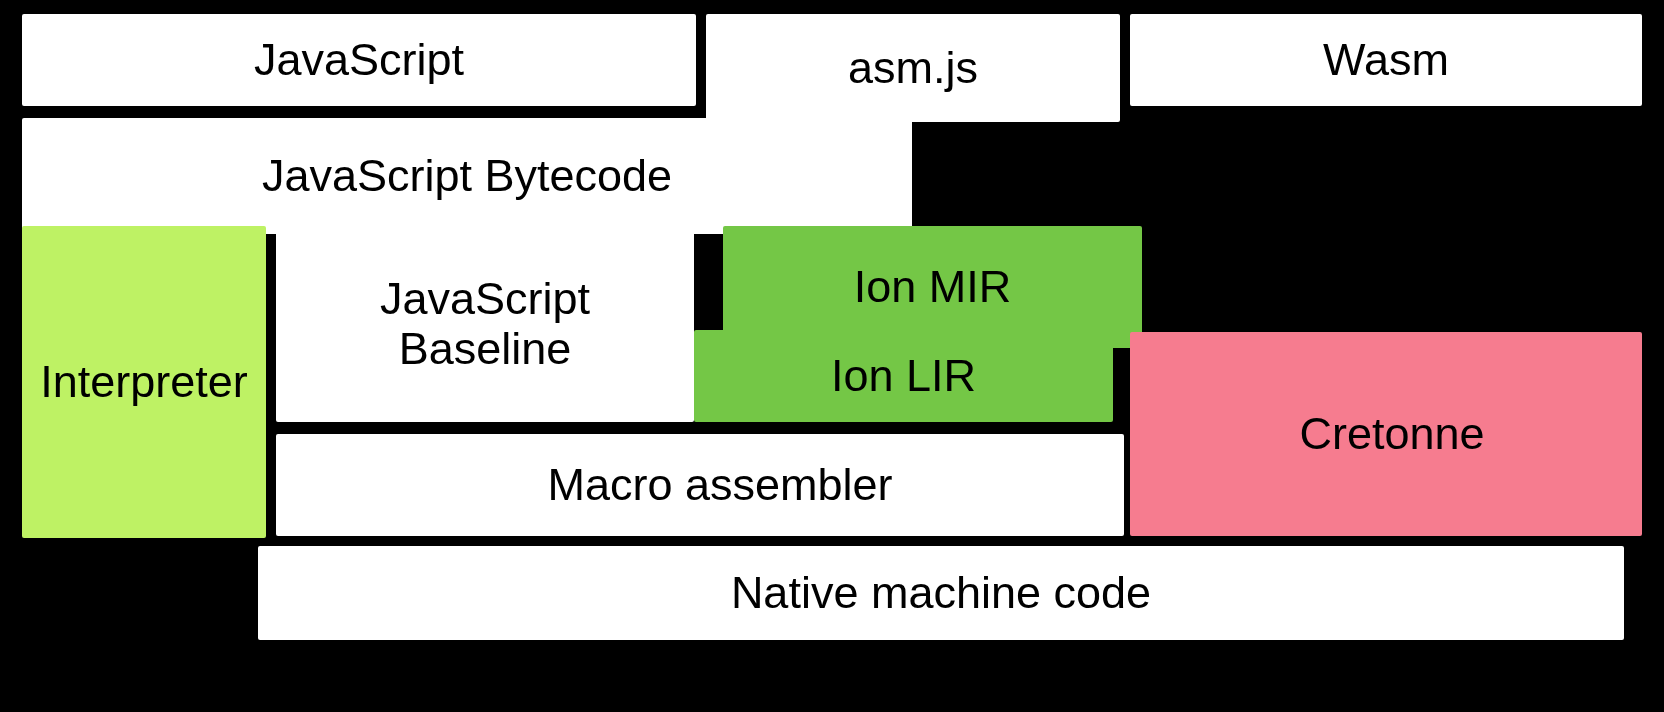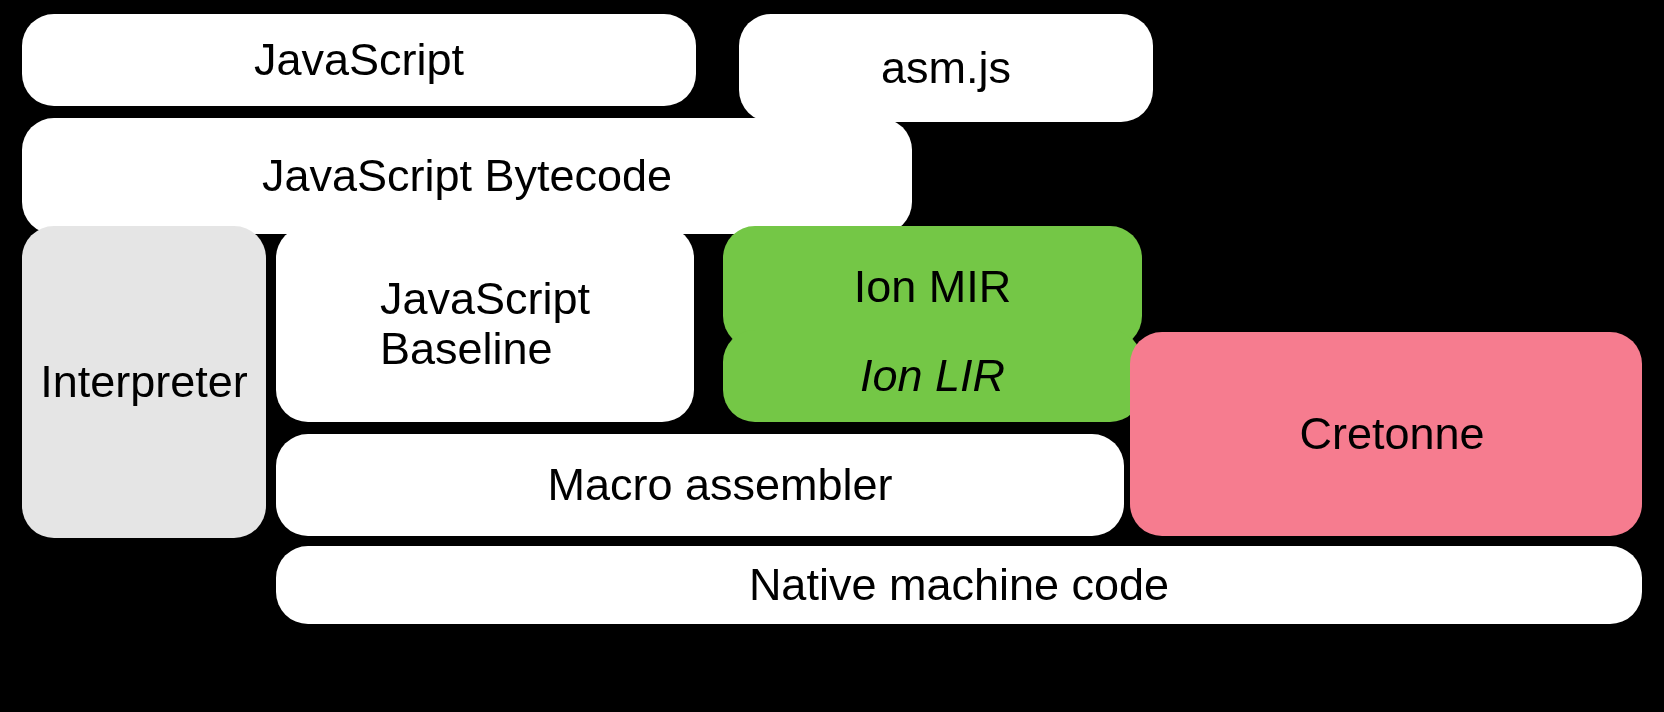--- a/index.html
+++ b/index.html
@@ -14,44 +14,45 @@
     background: #000000;
     overflow: hidden;
     font-family: "Liberation Sans", sans-serif;
   }
   .node {
     position: absolute;
     box-sizing: border-box;
     display: flex;
     align-items: center;
     justify-content: center;
-    text-align: left;
-    border-radius: 32px;
+    text-align: center;
+    border-radius: 2px;
     color: #000000;
     font-size: 45px;
     font-weight: 400;
     line-height: 1.12;
     letter-spacing: 0px;
     white-space: pre-line;
     -webkit-font-smoothing: antialiased;
   }
   .fill-white  { background: #FFFFFF; }
-  .fill-gray   { background: #e5e5e5; }
+  .fill-gray   { background: #bef264; }
   .fill-green  { background: #74C746; margin-left: 18px; }
   .fill-pink   { background: #F67C8F; }
 </style>
 </head>
 <body>
 
 <div id="stage">
 
 <div class="node fill-white" style="left: 22px; top: 14px; width: 674px; height: 92px;">JavaScript</div>
-    <div class="node fill-white" style="left: 739px; top: 14px; width: 414px; height: 108px;">asm.js</div>
+    <div class="node fill-white" style="left: 706px; top: 14px; width: 414px; height: 108px;">asm.js</div>
+    <div class="node fill-white" style="left: 1130px; top: 14px; width: 512px; height: 92px;">Wasm</div>
     <div class="node fill-white" style="left: 22px; top: 118px; width: 890px; height: 116px;">JavaScript Bytecode</div>
     <div class="node fill-gray" style="left: 22px; top: 226px; width: 244px; height: 312px;">Interpreter</div>
     <div class="node fill-white" style="left: 276px; top: 226px; width: 418px; height: 196px;">JavaScript
 Baseline</div>
     <div class="node fill-green" style="left: 705px; top: 226px; width: 419px; height: 122px;">Ion MIR</div>
-    <div class="node fill-green" style="left: 705px; top: 330px; width: 419px; height: 92px; font-style: italic;">Ion LIR</div>
+    <div class="node fill-green" style="left: 676px; top: 330px; width: 419px; height: 92px;">Ion LIR</div>
     <div class="node fill-pink" style="left: 1130px; top: 332px; width: 512px; height: 204px; padding-left: 12px;">Cretonne</div>
     <div class="node fill-white" style="left: 276px; top: 434px; width: 848px; height: 102px; padding-left: 40px;">Macro assembler</div>
-    <div class="node fill-white" style="left: 276px; top: 546px; width: 1366px; height: 78px;">Native machine code</div>
+    <div class="node fill-white" style="left: 258px; top: 546px; width: 1366px; height: 94px;">Native machine code</div>
   </div>
 
 </body></html>

